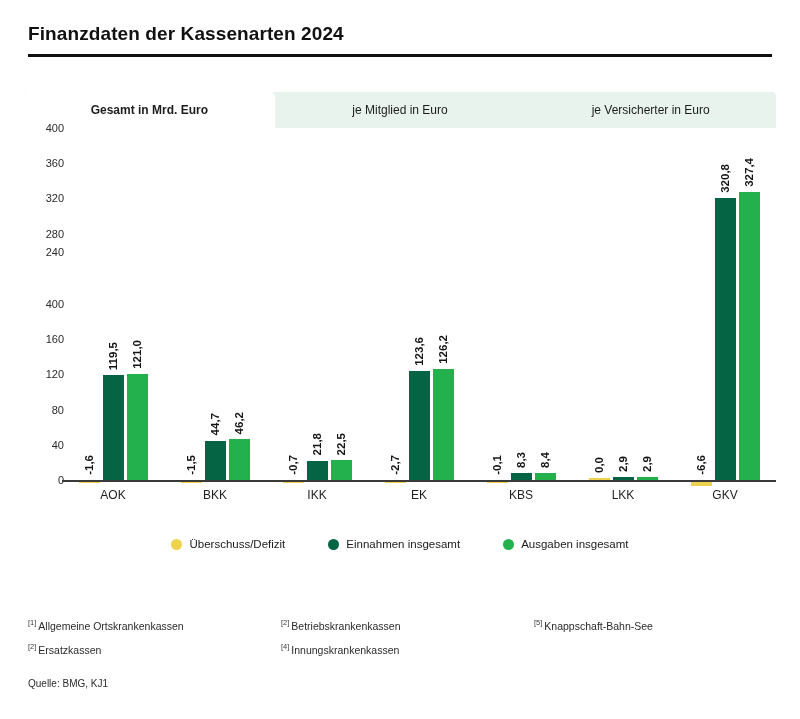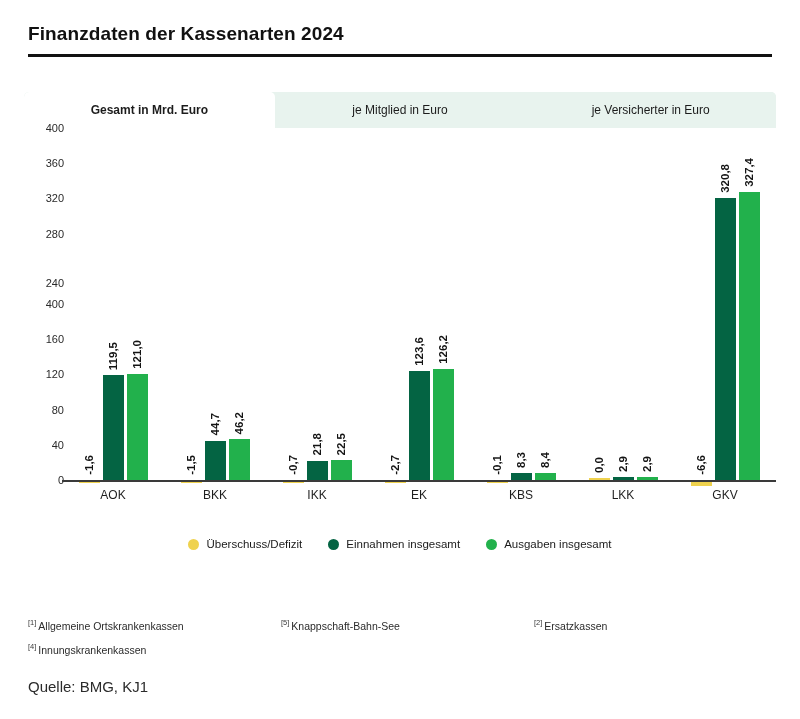--- a/index.html
+++ b/index.html
@@ -86,38 +86,38 @@
     position: absolute; left: 38px; top: 360px; width: 714px;
     display: flex;
   }
   .xlab {
     flex: 1 1 0; text-align: center; font-size: 12px; color: #1f1f1f;
   }
 
   
   .legend {
     position: absolute; left: 24px; top: 538px; width: 752px;
-    display: flex; justify-content: center; align-items: center; gap: 26px;
+    display: flex; justify-content: center; align-items: center; gap: 43px;
   }
   .legend-item { display: flex; align-items: center; gap: 7px; }
   .dot { width: 11px; height: 11px; border-radius: 50%; display: inline-block; }
   .legend-label { font-size: 11.5px; color: #1b1b1b; }
 
   
   .footnotes {
     position: absolute; left: 28px; top: 618px; width: 748px;
     display: grid; grid-template-columns: 253px 253px 242px;
     row-gap: 10px; column-gap: 0px;
   }
   .fn { font-size: 10.5px; color: #2b2b2b; white-space: nowrap; }
   .fn sup { font-size: 7.5px; vertical-align: super; margin-right: 2px; color: #3a3a3a; }
 
   .source {
     position: absolute; left: 28px; top: 678px;
-    font-size: 15px; color: #2b2b2b;
+    font-size: 10px; color: #2b2b2b;
   }
 </style>
 </head>
 <body>
 
 <div class="page">
 
   <div class="title-wrap">
     <h1 class="title">Finanzdaten der Kassenarten 2024</h1>
     <div class="title-rule"></div>
@@ -130,21 +130,21 @@
     </div>
 
   <div class="plot">
     <div class="ylabels" id="ylabels">
         <div class="ylab" style="top: 352px;">0</div>
         <div class="ylab" style="top: 316.8px;">40</div>
         <div class="ylab" style="top: 281.6px;">80</div>
         <div class="ylab" style="top: 246.4px;">120</div>
         <div class="ylab" style="top: 211.2px;">160</div>
         <div class="ylab" style="top: 176px;">400</div>
-        <div class="ylab" style="top: 155px; margin-left: 6px;">240</div>
+        <div class="ylab" style="top: 124px; margin-left: 6px;">240</div>
         <div class="ylab" style="top: 105.6px;">280</div>
         <div class="ylab" style="top: 70.4px;">320</div>
         <div class="ylab" style="top: 35.2px;">360</div>
         <div class="ylab" style="top: 0px;">400</div>
       </div>
     <div class="groups" id="groups">
         <div class="group">
           <div class="bars">
             <div class="barcol">
               <div class="bar neg" style="background: rgb(239, 210, 78); height: 3px;"></div>
@@ -279,20 +279,21 @@
         <span class="legend-label">Einnahmen insgesamt</span>
       </div>
       <div class="legend-item">
         <span class="dot" style="background: rgb(34, 177, 76);"></span>
         <span class="legend-label">Ausgaben insgesamt</span>
       </div>
     </div>
 
   <div class="footnotes" id="footnotes">
       <div class="fn"><sup>[1]</sup><span>Allgemeine Ortskrankenkassen</span></div>
+      <div class="fn"><sup>[2]</sup><span>Betriebskrankenkassen</span></div>
       <div class="fn"><sup>[5]</sup><span>Knappschaft-Bahn-See</span></div>
       <div class="fn"><sup>[2]</sup><span>Ersatzkassen</span></div>
       <div class="fn"><sup>[4]</sup><span>Innungskrankenkassen</span></div>
     </div>
 
   <div class="source">Quelle: BMG,  KJ1</div>
 
 </div>
 
 </body></html>

